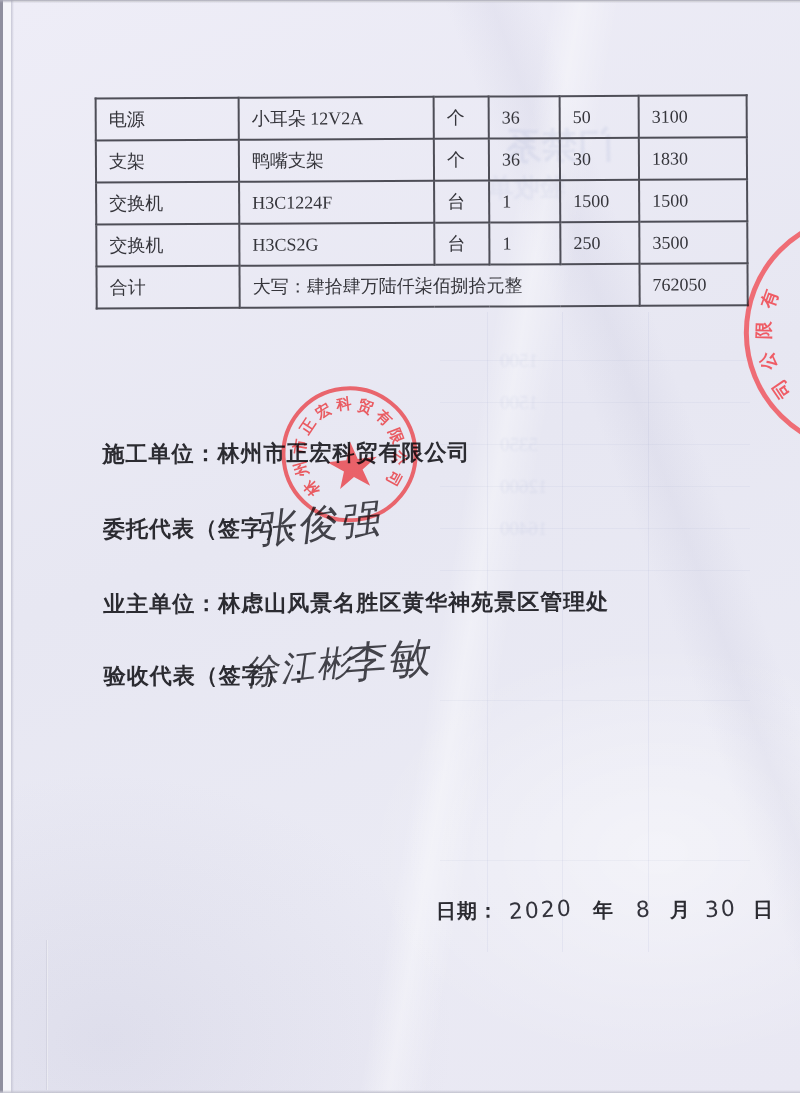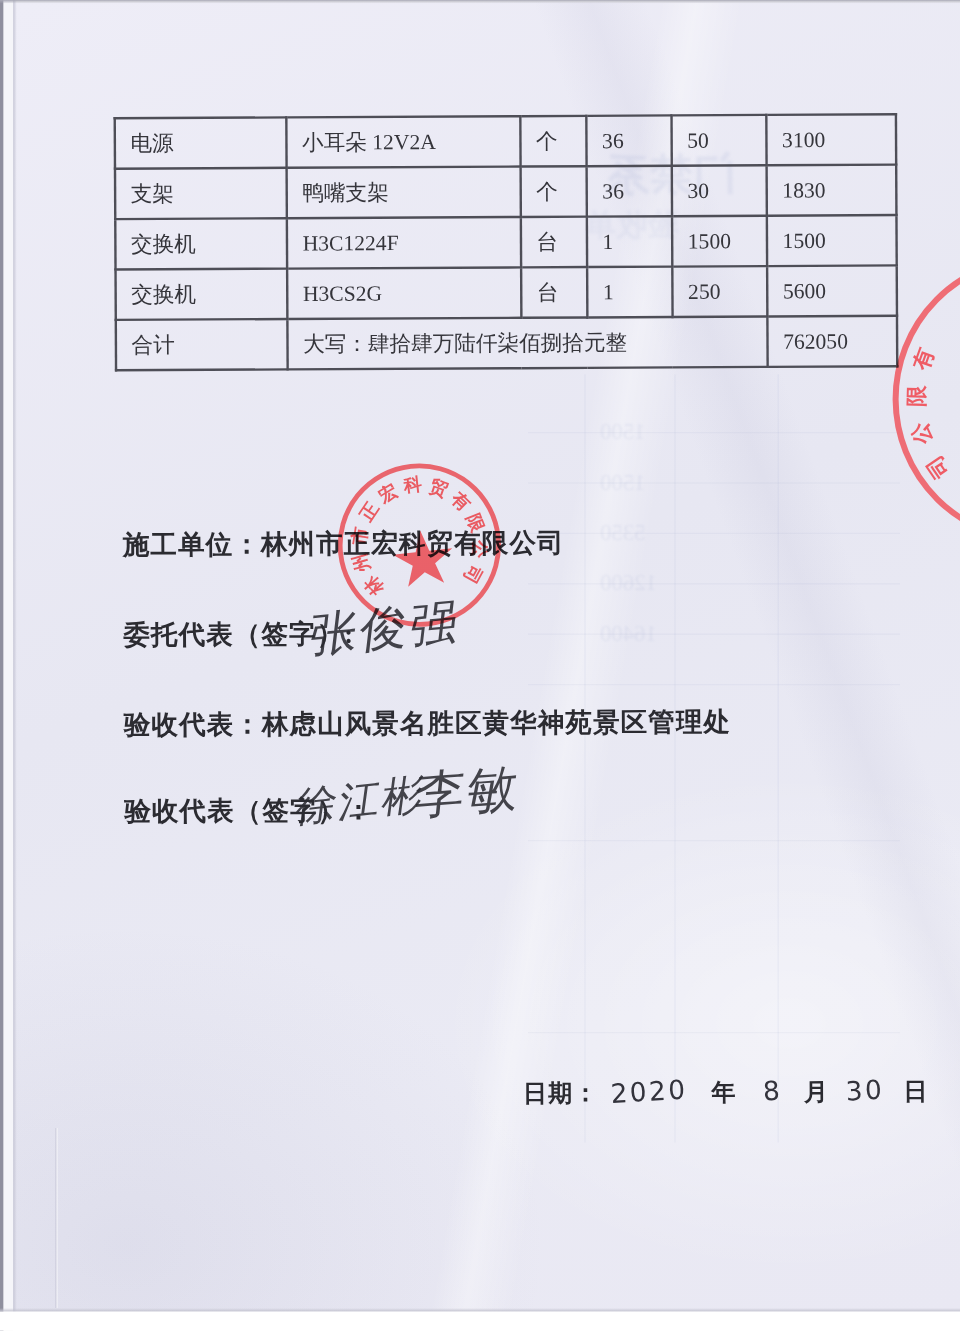--- a/index.html
+++ b/index.html
@@ -131,41 +131,41 @@
             <td>1</td>
             <td>1500</td>
             <td>1500</td>
           </tr>
           <tr>
             <td>交换机</td>
             <td>H3CS2G</td>
             <td>台</td>
             <td>1</td>
             <td>250</td>
-            <td>5600</td>
+            <td>3500</td>
           </tr>
           <tr>
             <td>合计</td>
             <td colspan="4">大写：肆拾肆万陆仟柒佰捌拾元整</td>
             <td>762050</td>
           </tr>
         </tbody>
     </table>
 
     <div class="fline" style="left:103px;top:438px;">
       <span>施工单位：</span><span>林州市正宏科贸有限公司</span>
     </div>
 
     <div class="fline" style="left:103px;top:513px;">
       <span>委托代表（签字）:</span>
     </div>
     <div class="sig" style="left:258px;top:496px;font-size:40px;transform:rotate(-5deg) skewX(-12deg);" title="张俊强">张俊强</div>
 
     <div class="fline" style="left:103px;top:588px;">
-      <span>验收代表：</span><span>林虑山风景名胜区黄华神苑景区管理处</span>
+      <span>业主单位：</span><span>林虑山风景名胜区黄华神苑景区管理处</span>
     </div>
 
     <div class="fline" style="left:103px;top:660px;">
       <span>验收代表（签字）：</span>
     </div>
     <div class="sig" style="left:246px;top:644px;font-size:34px;transform:rotate(-6deg) skewX(-14deg);" title="徐江彬">徐江彬</div>
     <div class="sig" style="left:345px;top:632px;font-size:42px;transform:rotate(-4deg) skewX(-10deg);" title="李敏">李敏</div>
 
     <div class="date-line">
       <span>日期：</span>

